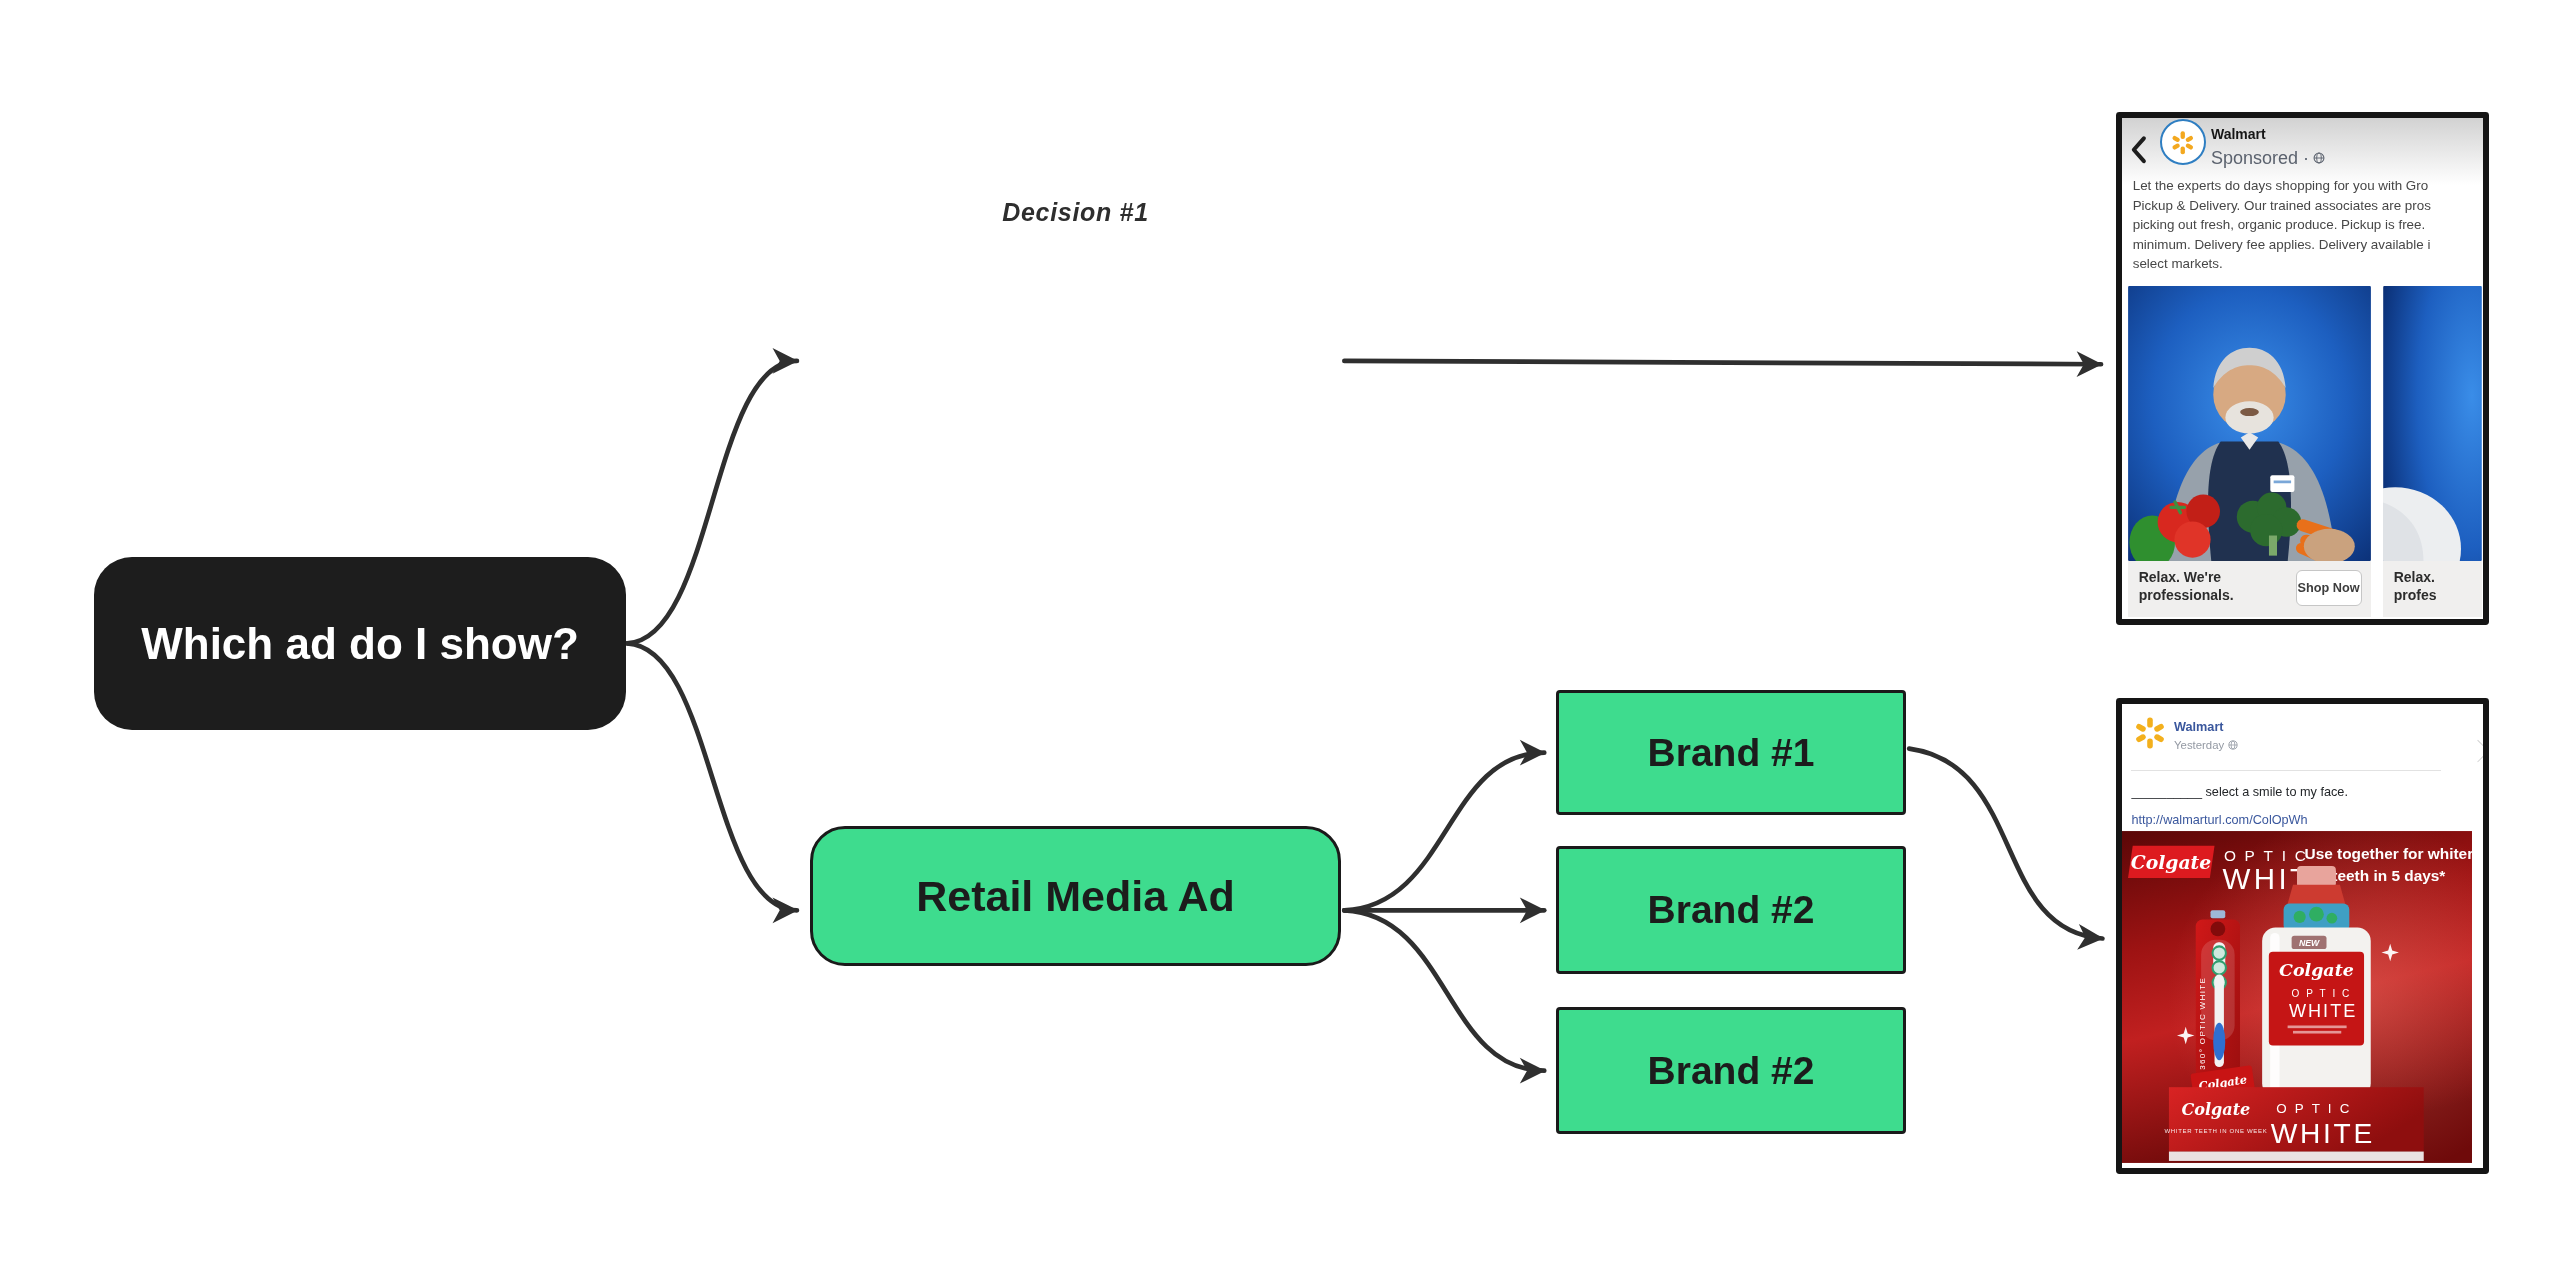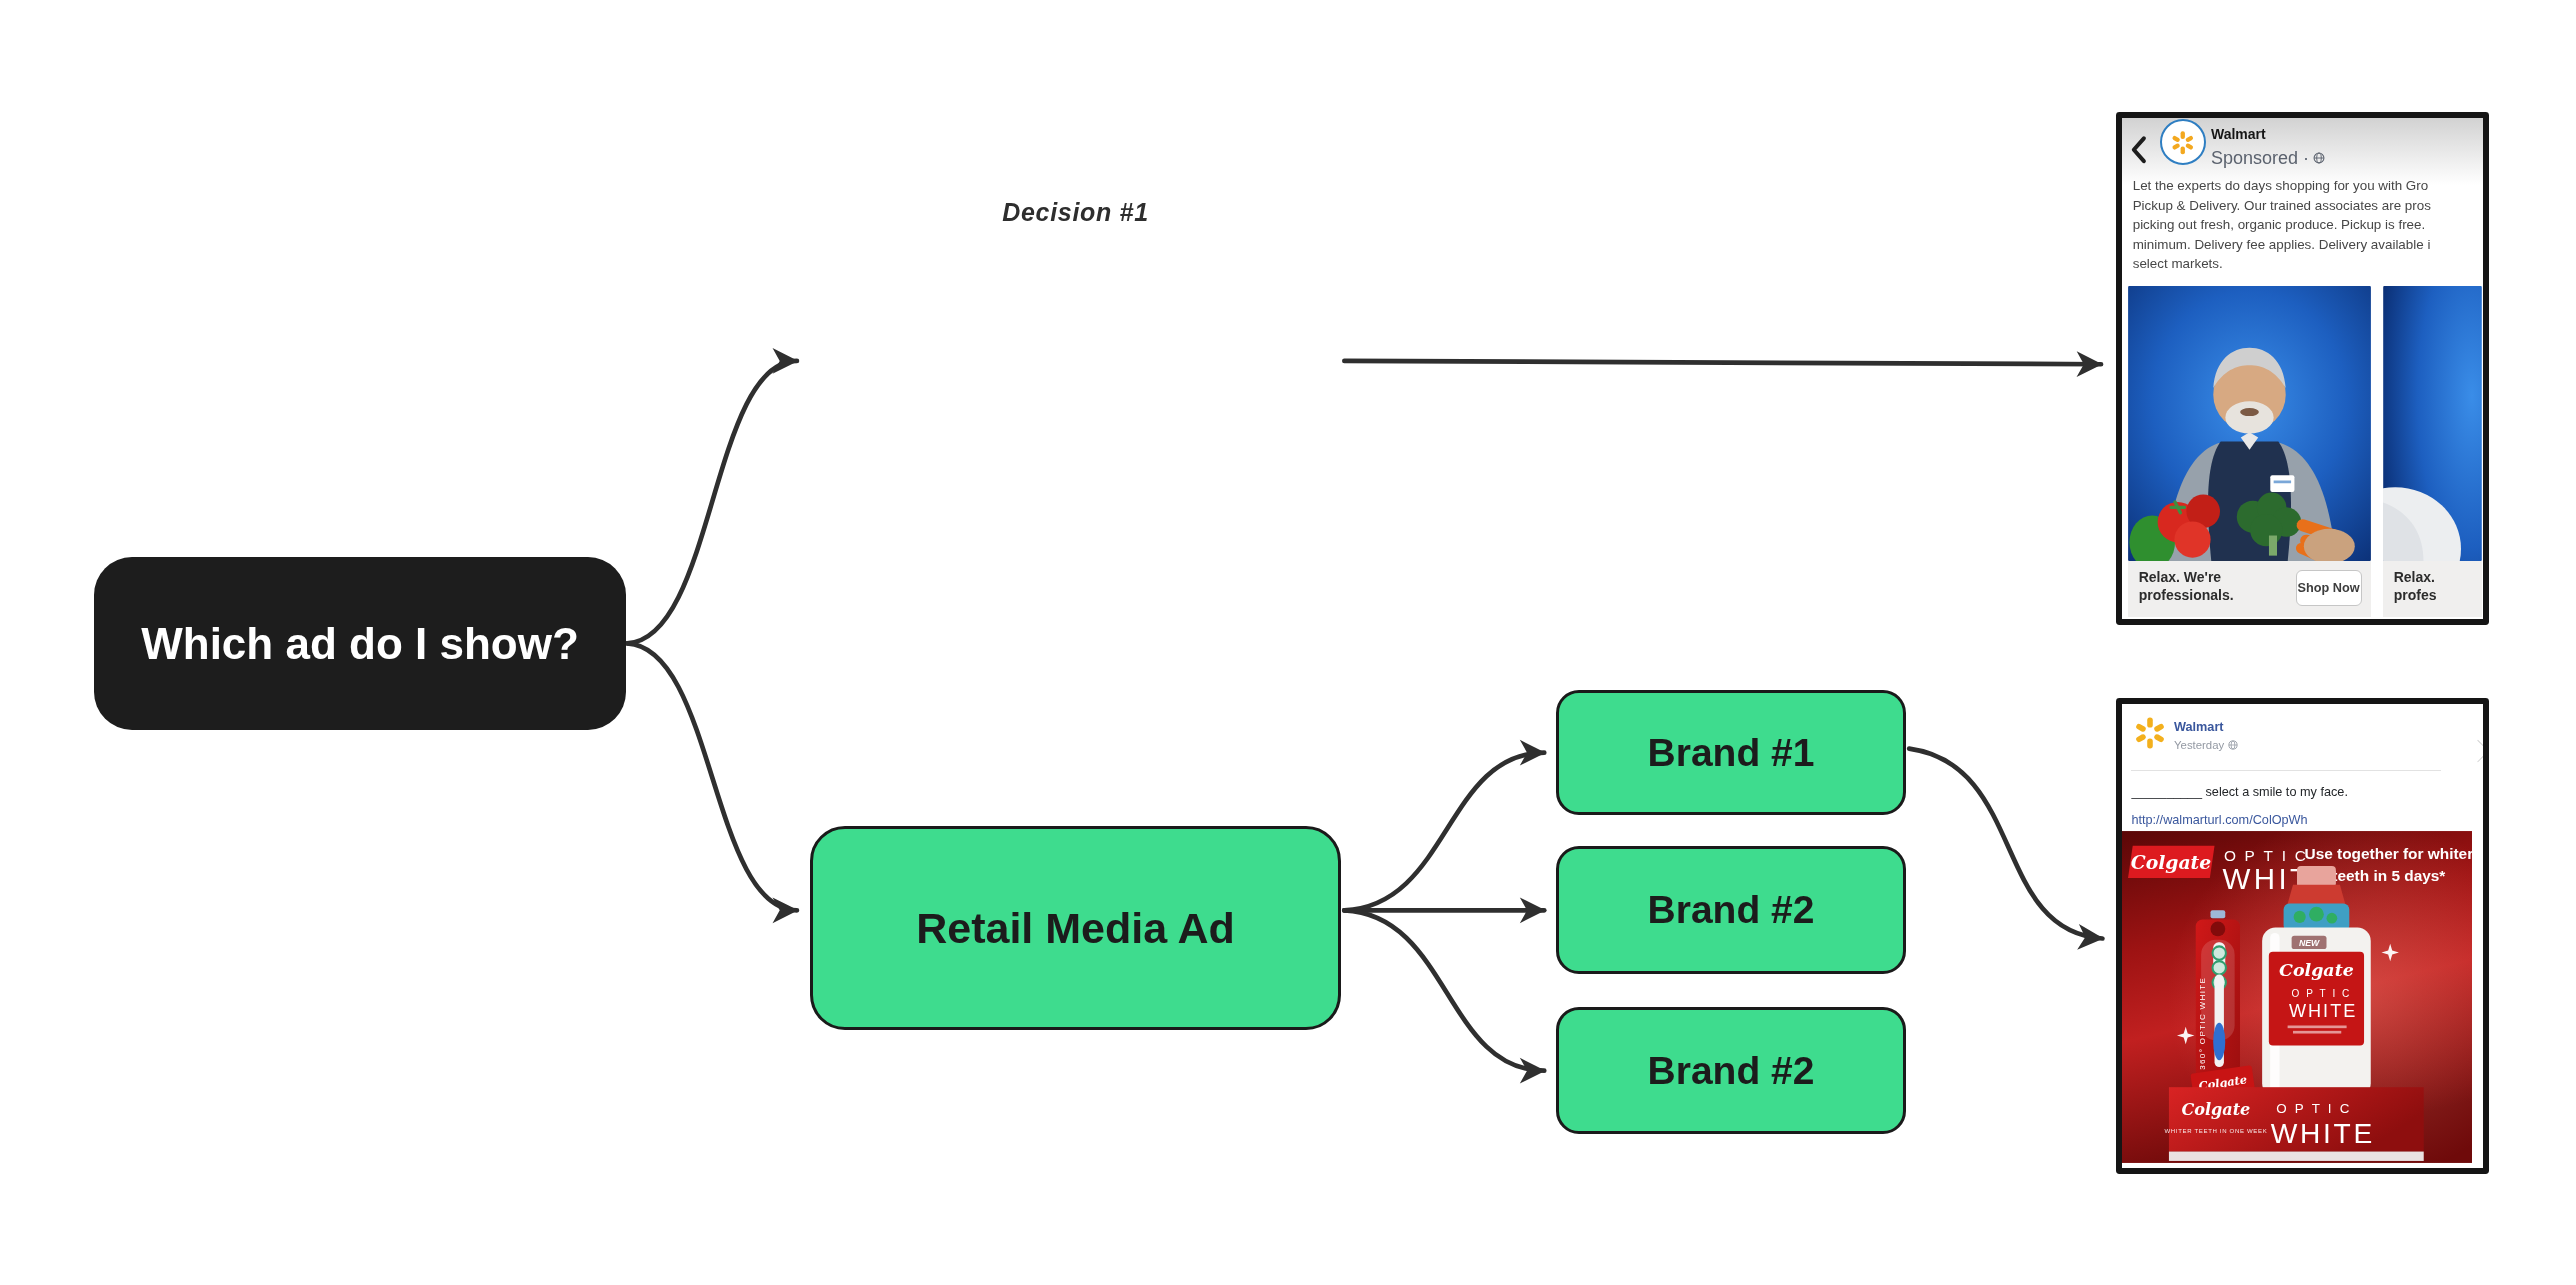--- a/index.html
+++ b/index.html
@@ -4,24 +4,24 @@
 <style>
   html,body{margin:0;padding:0;width:2576px;height:1286px;overflow:hidden;background:#ffffff;
     font-family:"Liberation Sans",sans-serif;}
   .stage{position:absolute;inset:0;width:2576px;height:1286px;background:#fff;}
   .node{position:absolute;display:flex;align-items:center;justify-content:center;
     box-sizing:border-box;font-weight:bold;color:#1c1c1c;}
   .node-root{left:94px;top:557px;width:532px;height:173px;background:#1d1d1d;border-radius:38px;
     color:#ffffff;font-size:44px;}
   .node-brand-ad{left:810px;top:276px;width:531px;height:171px;background:#abe4f7;
     border:3.4px solid #1a1a1a;border-radius:35px;font-size:43px;}
-  .node-retail{left:810px;top:826px;width:531px;height:204px;background:#3edc8e;
+  .node-retail{left:810px;top:826px;width:531px;height:140px;background:#3edc8e;
     border:3.4px solid #1a1a1a;border-radius:35px;font-size:43px;}
   .node-option{left:1556px;width:350px;background:#3edc8e;border:3.4px solid #1a1a1a;
-    border-radius:23px;font-size:39px;}
+    border-radius:4px;font-size:39px;}
   .opt1{top:690px;height:125px;}
   .opt2{top:846px;height:128px;}
   .opt3{top:1007px;height:127px;}
   .decision-label{position:absolute;text-align:center;font-size:25px;font-weight:bold;
     font-style:italic;color:#2e2e2e;letter-spacing:0.7px;}
   .dec1{left:810px;top:198px;width:531px;}
   .dec2{left:1556px;top:599px;width:350px;}
   .connectors{position:absolute;left:0;top:0;}
 
   

